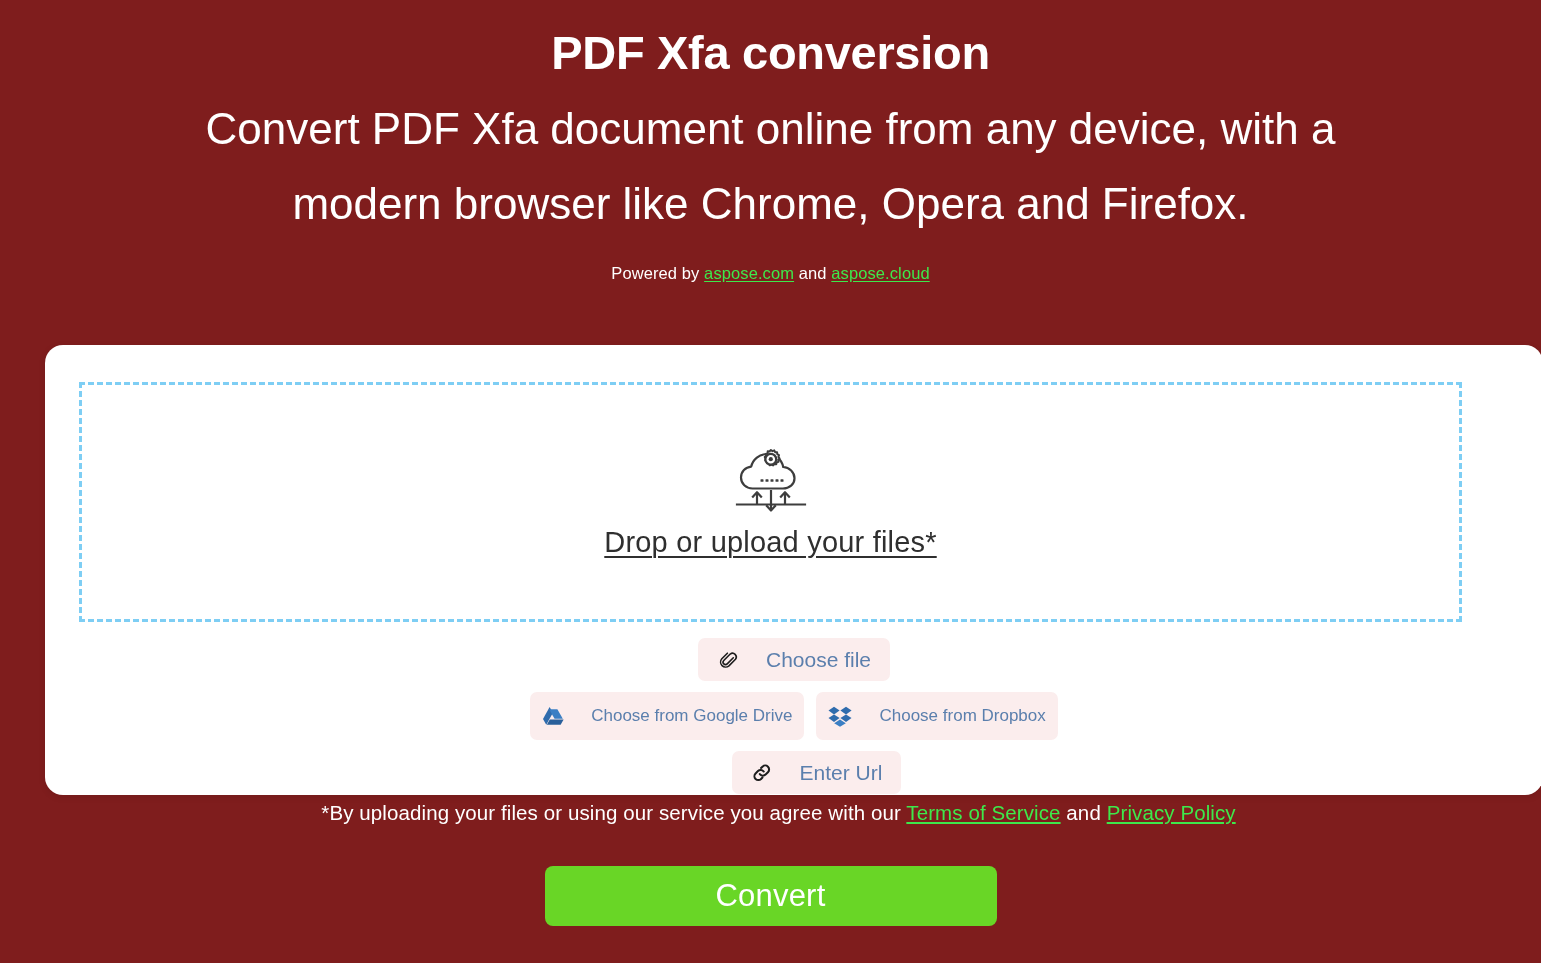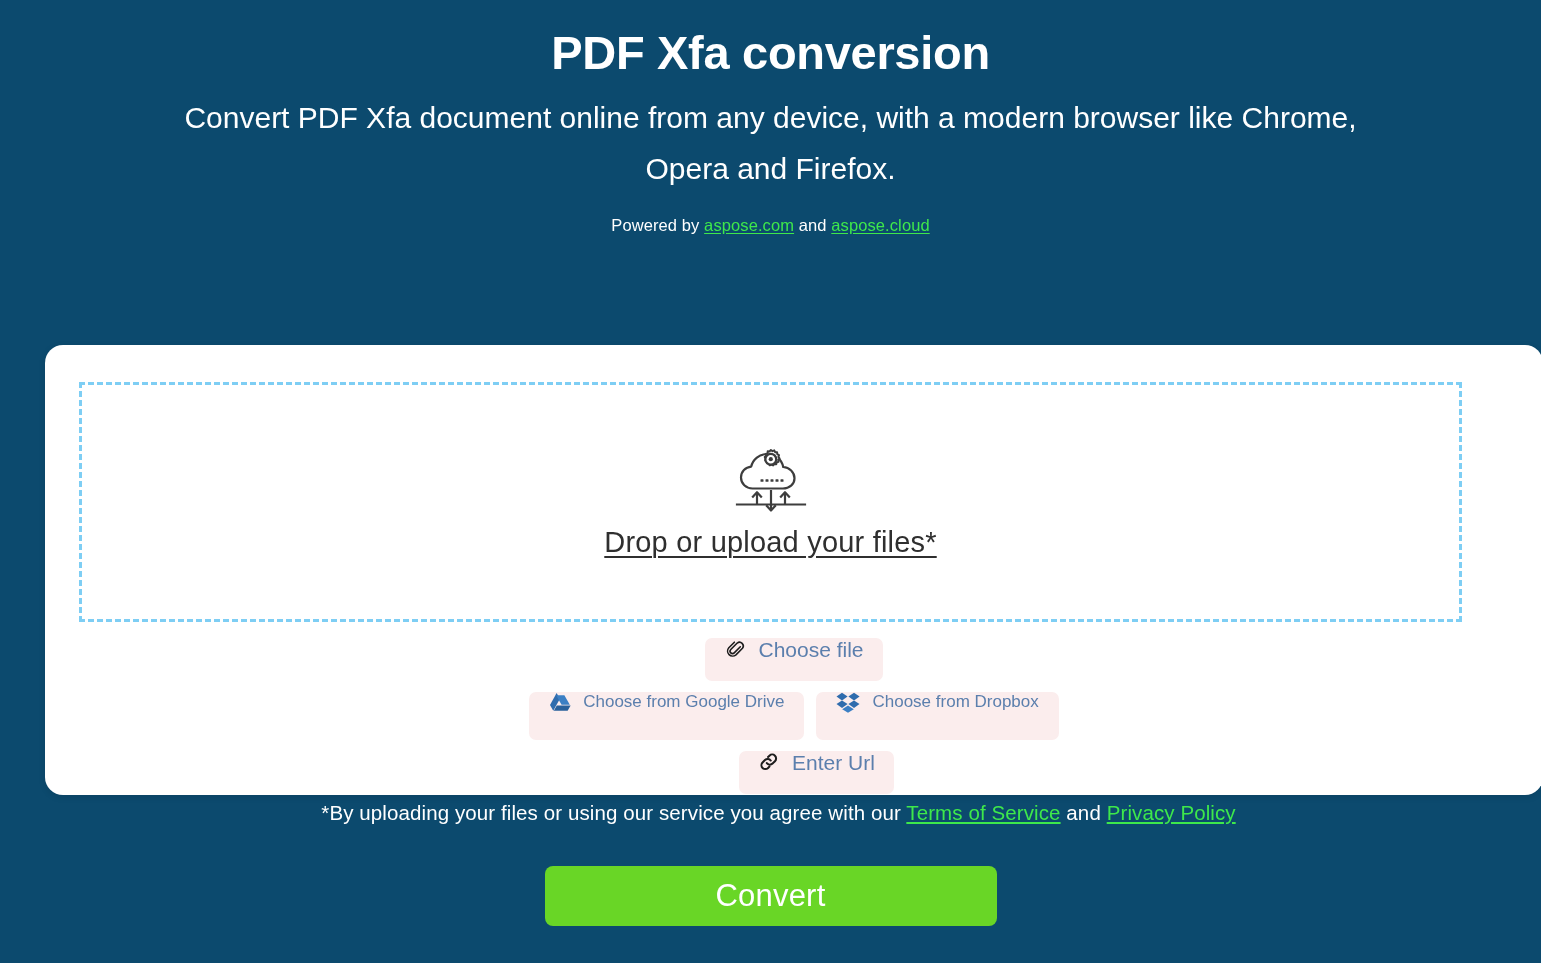--- a/index.html
+++ b/index.html
@@ -13,40 +13,40 @@
   body {
     background: #2b6ddf;
     font-family: "Liberation Sans", sans-serif;
     -webkit-font-smoothing: antialiased;
   }
 
   .page {
     position: relative;
     width: 1541px;
     height: 963px;
-    background: #0c4a6e;
+    background: #7f1d1d;
   }
 
   
   .header {
     padding-top: 26px;
     text-align: center;
   }
 
   .page-title {
     font-size: 47px;
     font-weight: bold;
     color: #ffffff;
     letter-spacing: -0.3px;
     line-height: 1.15;
   }
 
   .page-subtitle {
     margin-top: 12px;
-    font-size: 30px;
+    font-size: 44px;
     font-weight: 400;
     color: #ffffff;
     line-height: 1.7;
     max-width: 1200px;
     margin-left: auto;
     margin-right: auto;
   }
 
   .powered-by {
     margin-top: 22px;
@@ -117,40 +117,40 @@
     justify-content: center;
     align-items: center;
     gap: 12px;
   }
 
   .row-gap-1 { margin-top: 11px; }
   .row-gap-2 { margin-top: 11px; padding-left: 45px; }
 
   .source-btn {
     display: inline-flex;
-    align-items: flex-start;
-    gap: 12px;
+    align-items: center;
+    gap: 27px;
     background: #fbeded;
     border: none;
     border-radius: 7px;
     cursor: pointer;
     font-family: "Liberation Sans", sans-serif;
     color: #5b7fad;
     white-space: nowrap;
   }
 
   .btn-lg {
     height: 43px;
     padding: 0 19px;
     font-size: 21px;
   }
 
   .btn-sm {
     height: 48px;
-    padding: 0 20px;
+    padding: 0 12px;
     font-size: 17px;
   }
 
   .btn-icon {
     display: inline-flex;
     align-items: center;
     justify-content: center;
     flex: none;
   }
 

